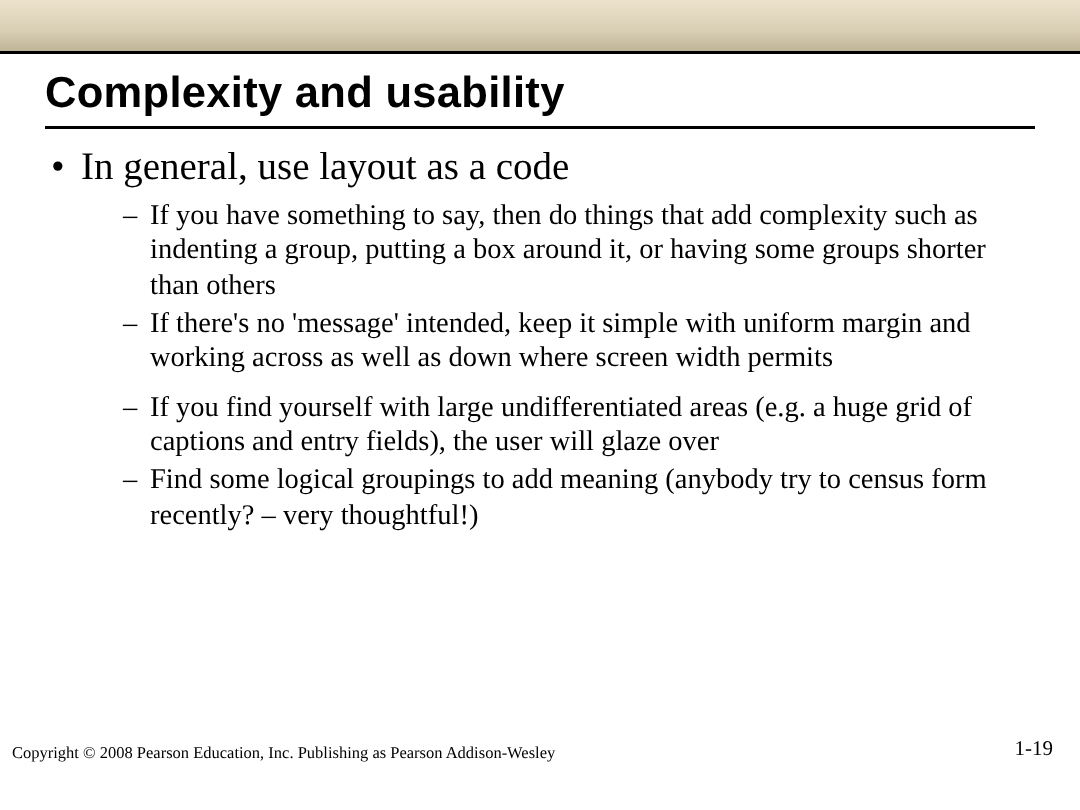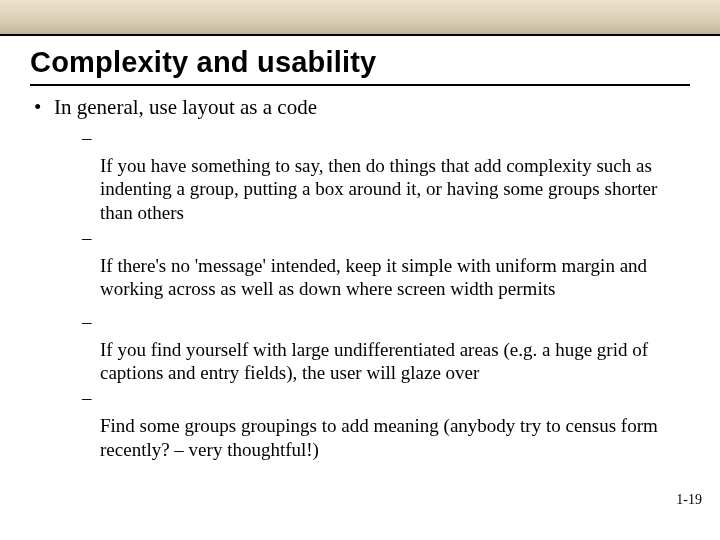--- a/index.html
+++ b/index.html
@@ -51,21 +51,21 @@
     height: 2px;
     background: #000;
   }
   .body {
     position: absolute;
     top: 95px;
     left: 34px;
     right: 34px;
   }
   .b1 {
-    font-size: 21px;
+    font-size: 26px;
     line-height: 1.2;
     margin-bottom: 6px;
   }
   .b1 .bullet {
     display: inline-block;
     width: 20px;
   }
   .b2-group {
     margin-left: 48px;
     margin-bottom: 10px;
@@ -74,21 +74,20 @@
     font-size: 19px;
     line-height: 1.22;
     display: flex;
     margin-bottom: 2px;
   }
   .b2 .dash {
     flex: 0 0 18px;
   }
   .b2 .txt {
     flex: 1;
-    margin-top: 28px;
   }
   .footer-left {
     position: absolute;
     bottom: 6px;
     left: 8px;
     font-size: 11px;
   }
   .footer-right {
     position: absolute;
     bottom: 6px;
@@ -123,20 +122,21 @@
       </div>
     </div>
 
     <div class="b2-group">
       <div class="b2">
         <span class="dash">–</span>
         <span class="txt">If you find yourself with large undifferentiated areas (e.g. a huge grid of captions and entry fields), the user will glaze over</span>
       </div>
       <div class="b2">
         <span class="dash">–</span>
-        <span class="txt">Find some groups groupings to add meaning (anybody try to census form recently? – very thoughtful!)</span>
+        <span class="txt">Find some logical groupings to add meaning (anybody try to census form recently? – very thoughtful!)</span>
       </div>
     </div>
 
   </div>
 
+  <div class="footer-left">Copyright © 2008 Pearson Education, Inc. Publishing as Pearson Addison-Wesley</div>
   <div class="footer-right">1-19</div>
 </div>
 
 </body></html>

